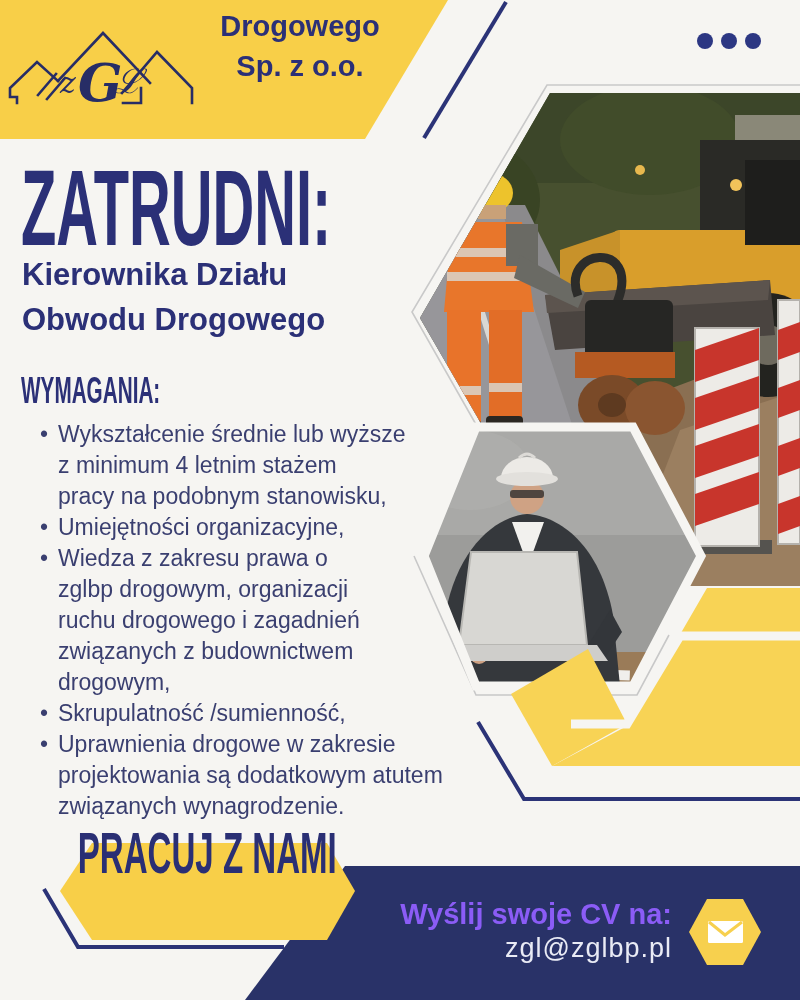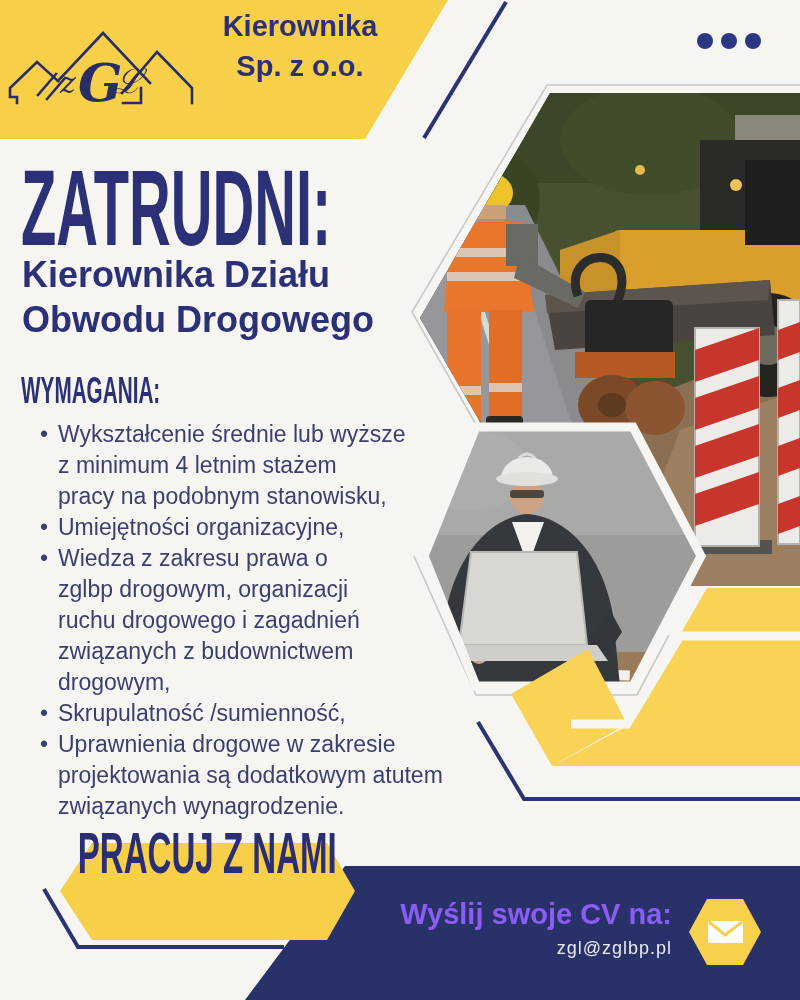--- a/index.html
+++ b/index.html
@@ -10,31 +10,31 @@
   }
   .layer{position:absolute;left:0;top:0;}
   .abs{position:absolute;}
   .company{left:130px;top:6px;width:340px;text-align:center;
     font-size:29px;font-weight:bold;line-height:40px;color:#2B3077;}
   .headline{left:21px;top:155px;margin:0;font-size:107px;line-height:107px;font-weight:bold;white-space:nowrap;}
   .cond{display:inline-block;transform-origin:0 50%;}
   .hx{transform:scaleX(0.54);}
   .wx{transform:scaleX(0.56);}
   .cx{transform-origin:50% 50%;transform:scaleX(0.58);}
-  .subtitle{left:22px;top:252px;font-size:36px;font-weight:bold;line-height:45px;white-space:nowrap;color:#2B3077;}
+  .subtitle{left:22px;top:252px;font-size:31px;font-weight:bold;line-height:45px;white-space:nowrap;color:#2B3077;}
   .reqhead{left:21px;top:366px;margin:0;font-size:37px;line-height:50px;font-weight:bold;white-space:nowrap;}
   .reqs{left:22px;top:419px;width:470px;font-size:23px;line-height:31px;color:#3A3F70;}
   .req{position:relative;padding-left:36px;}
   .req .bullet{position:absolute;left:18px;top:0;}
   .req .lines div{white-space:nowrap;}
   .cta{left:60px;top:804px;width:295px;height:97px;display:flex;align-items:center;justify-content:center;cursor:pointer;}
   .cta span{font-size:57px;font-weight:bold;color:#2A2F74;white-space:nowrap;}
   .cvprompt{left:360px;top:897px;width:312px;text-align:right;font-size:29px;
     font-weight:bold;color:#8b5cf6;line-height:34px;white-space:nowrap;}
-  .email{left:360px;top:932px;width:312px;text-align:right;font-size:18px;
+  .email{left:360px;top:932px;width:312px;text-align:right;font-size:27px;
     color:#E9EBF5;line-height:32px;letter-spacing:1px;cursor:pointer;white-space:nowrap;}
 </style>
 </head>
 <body>
 
 <div class="poster">
 
   <svg class="layer" width="800" height="1000" viewBox="0 0 800 1000">
     <defs>
       <clipPath id="clipWorker">
@@ -188,21 +188,21 @@
     <g>
       <polygon points="689,932 707,899 743,899 761,932 743,965 707,965" fill="#F7D04E"></polygon>
       <g>
         <rect x="708" y="921" width="35" height="22" rx="1.5" fill="#FFFFFF"></rect>
         <polyline points="709,922 725,935 742,922" fill="none" stroke="#F7D04E" stroke-width="3"></polyline>
       </g>
     </g>
   </svg>
 
   <div class="abs company">
-    <div>Kierownika</div>
+    <div>Drogowego</div>
     <div>Sp. z o.o.</div>
   </div>
 
   <h1 class="abs headline">
     <span class="cond hx">ZATRUDNI:</span>
   </h1>
 
   <div class="abs subtitle">
     <div>Kierownika Działu</div>
     <div>Obwodu Drogowego</div>

